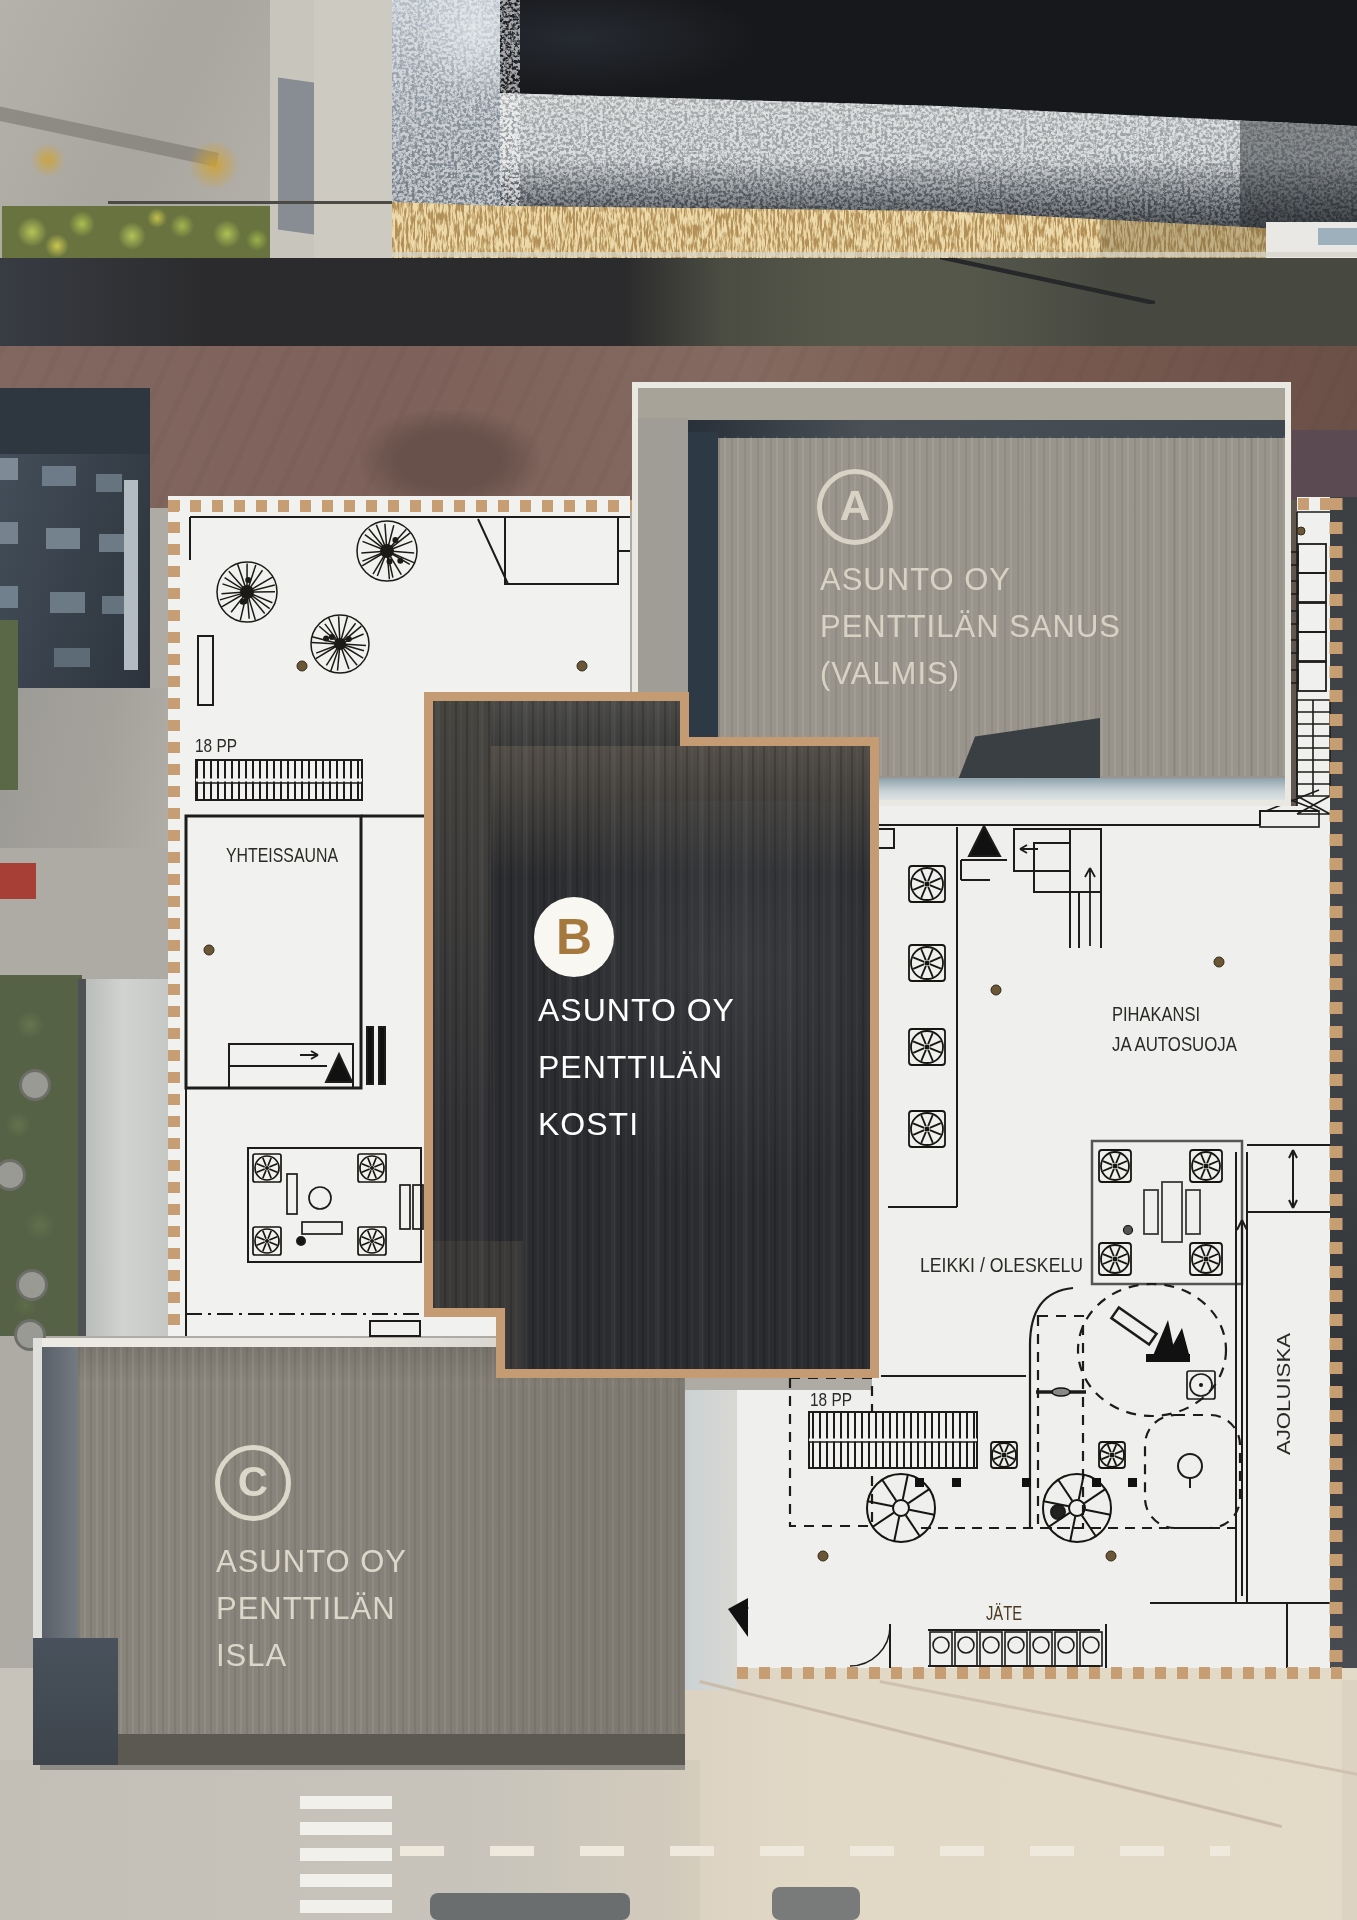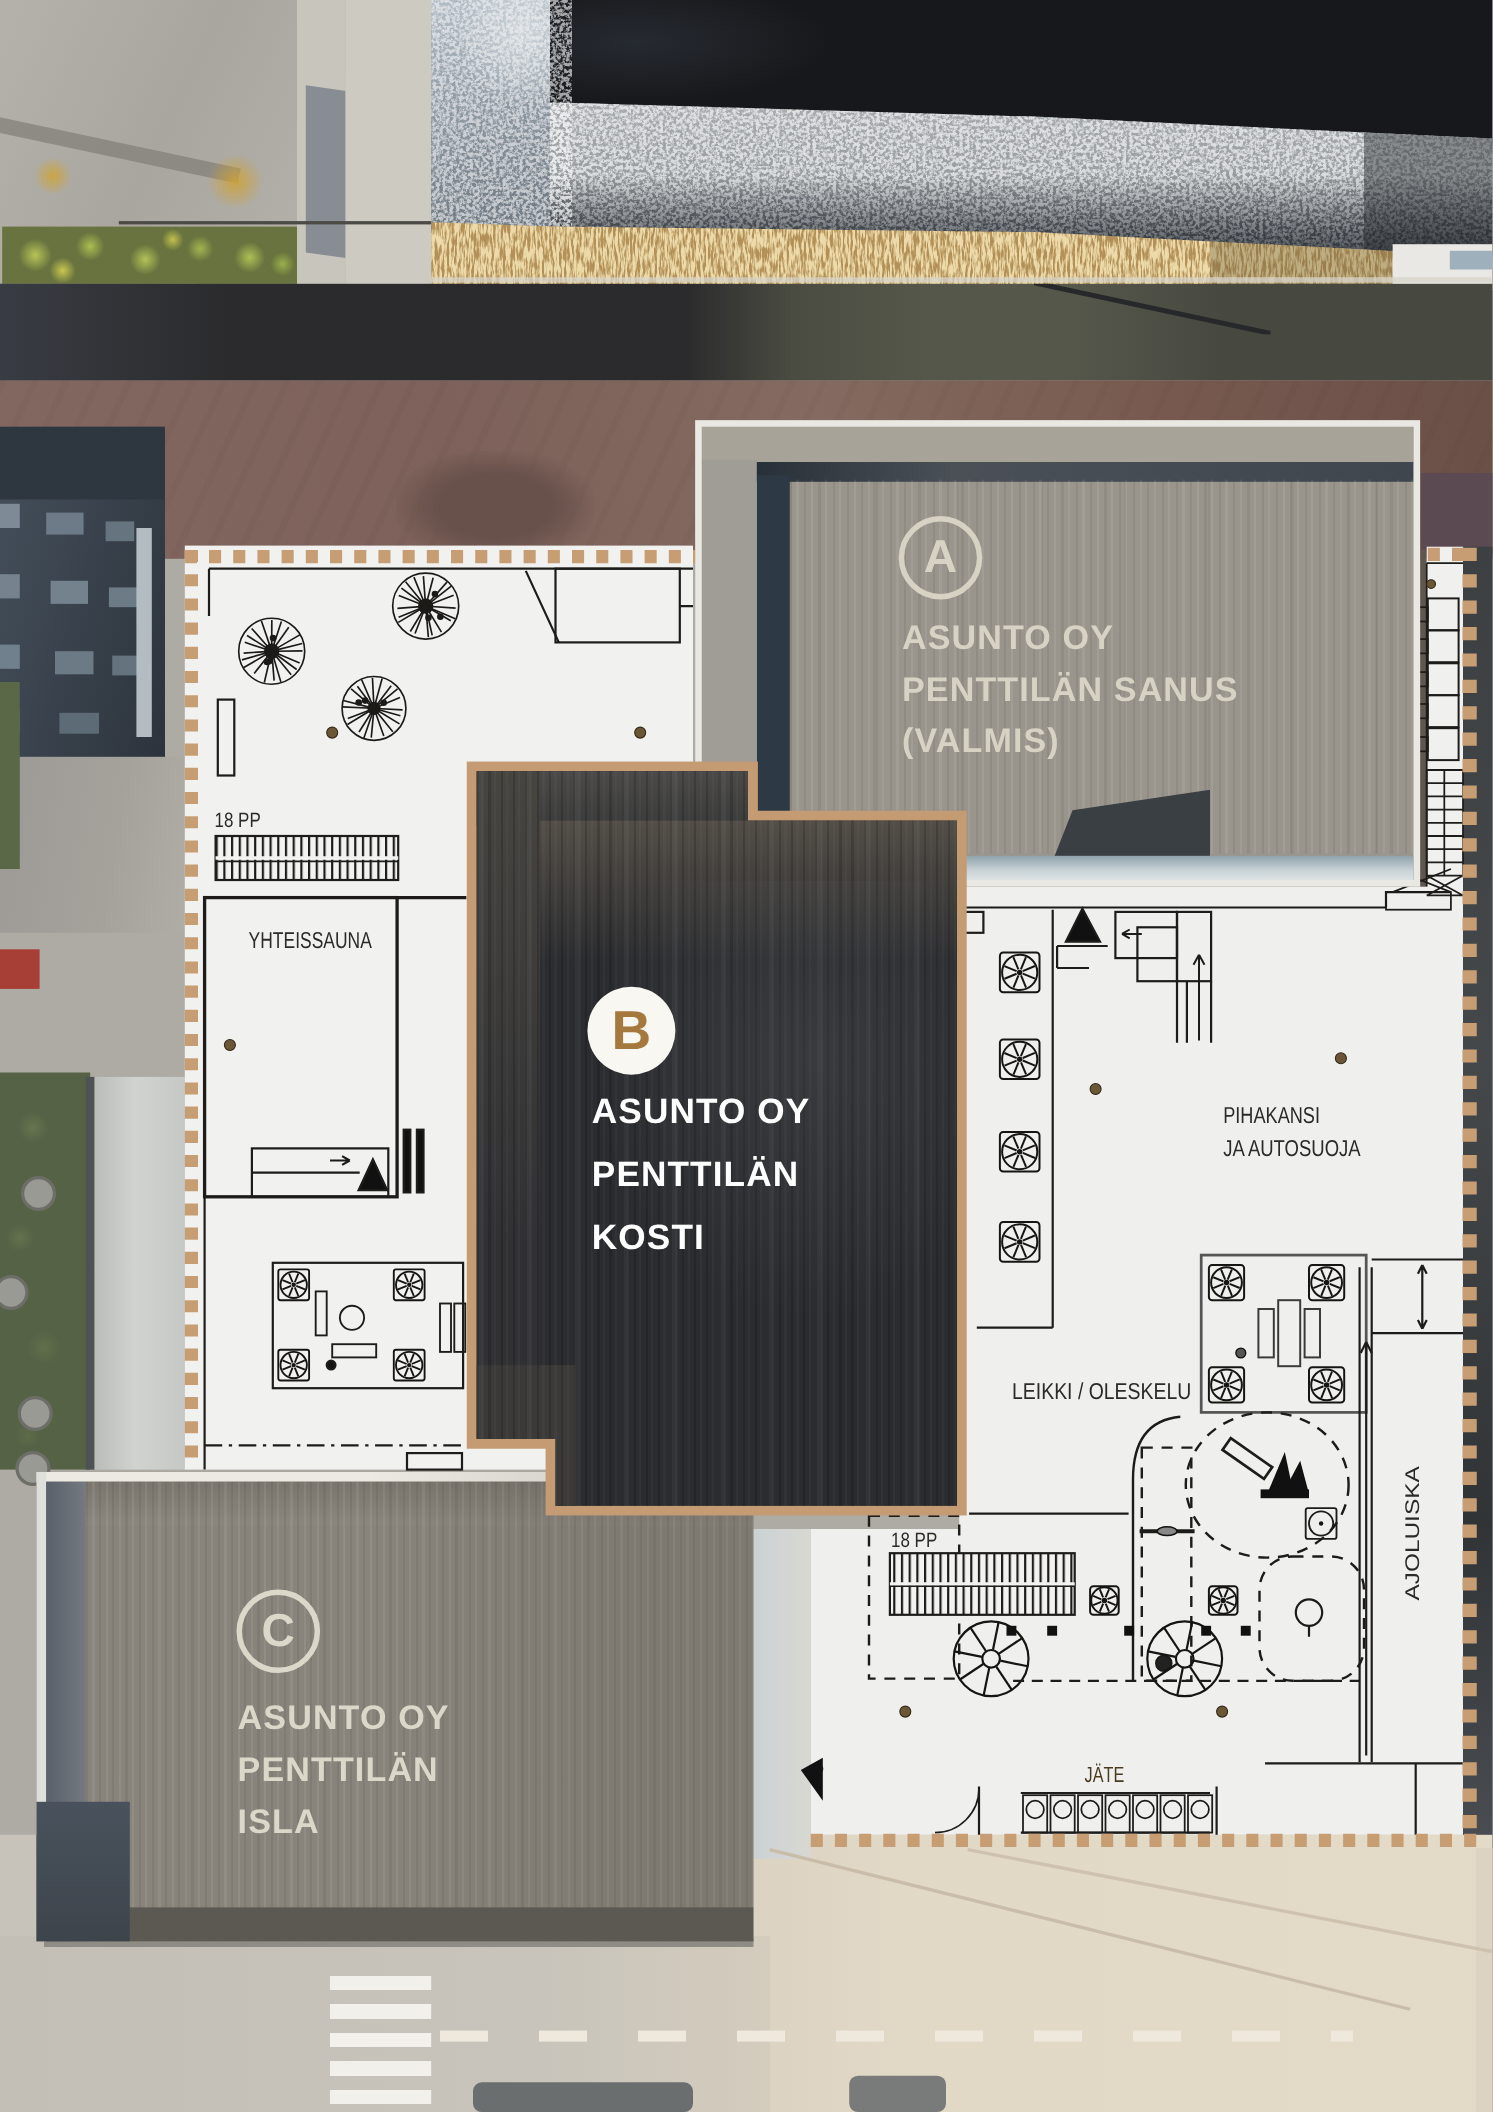--- a/index.html
+++ b/index.html
@@ -1,19 +1,19 @@
 <!DOCTYPE html>
 <html><head>
 <meta charset="utf-8">
 <style>
   html,body{margin:0;padding:0;background:#888}
   #stage{position:relative;width:1357px;height:1920px;overflow:hidden;
     background:#aeaba4;font-family:"Liberation Sans",sans-serif}
   .abs{position:absolute}
-  .card-label{font-weight:bold;letter-spacing:1px;line-height:47px;font-size:31px}
+  .card-label{font-weight:normal;letter-spacing:1px;line-height:47px;font-size:31px}
 </style>
 </head>
 <body>
 <div id="stage">
 
 <div class="abs" style="left:0;top:0;width:392px;height:260px;background:linear-gradient(115deg,#b5b2ab 0%,#a9a69f 40%,#b2afa8 70%,#aba8a1 100%)"></div>
 
 <div class="abs" style="left:-20px;top:128px;width:240px;height:14px;background:#83807a;opacity:.75;transform:rotate(12deg)"></div>
 <div class="abs" style="left:60px;top:230px;width:220px;height:12px;background:#8a877f;opacity:.6;transform:rotate(10deg)"></div>
 <div class="abs" style="left:180px;top:250px;width:200px;height:40px;background:#75736c;opacity:.55;transform:rotate(18deg)"></div>

